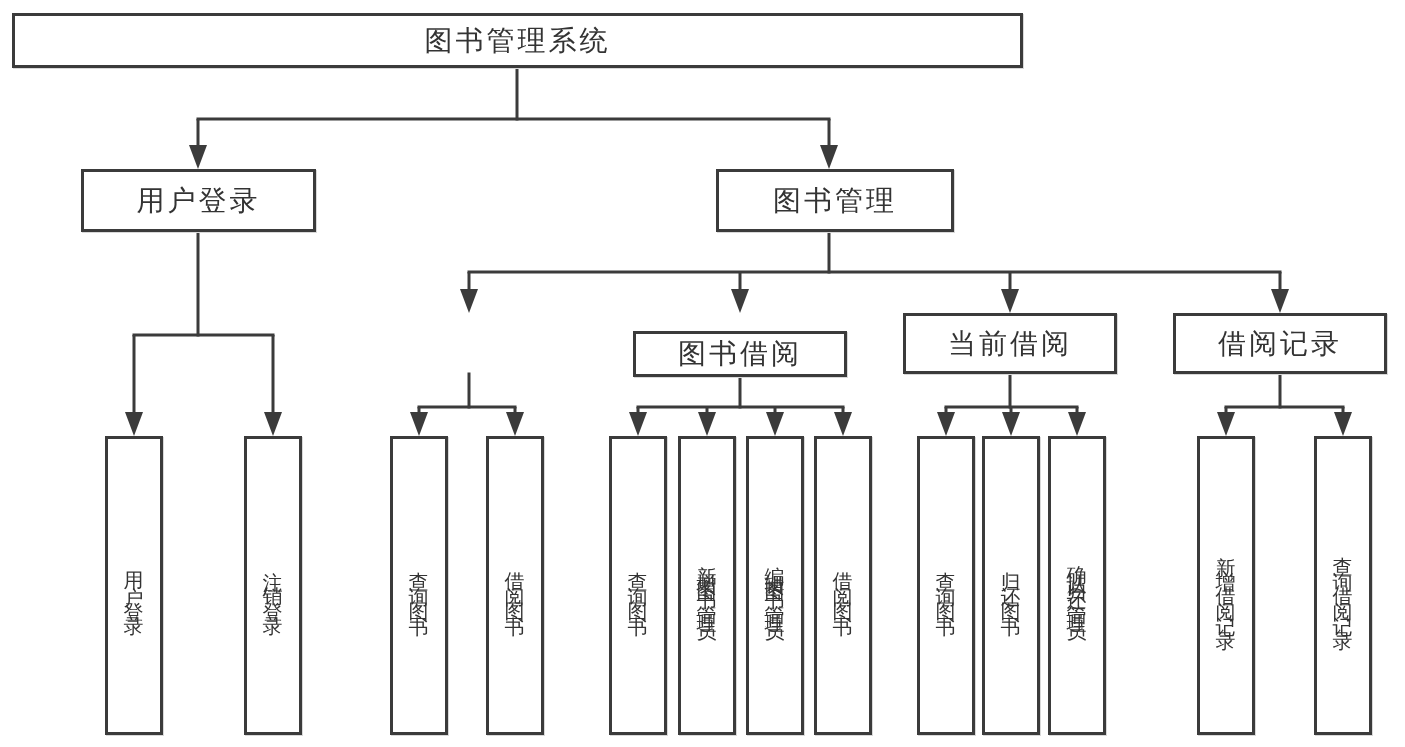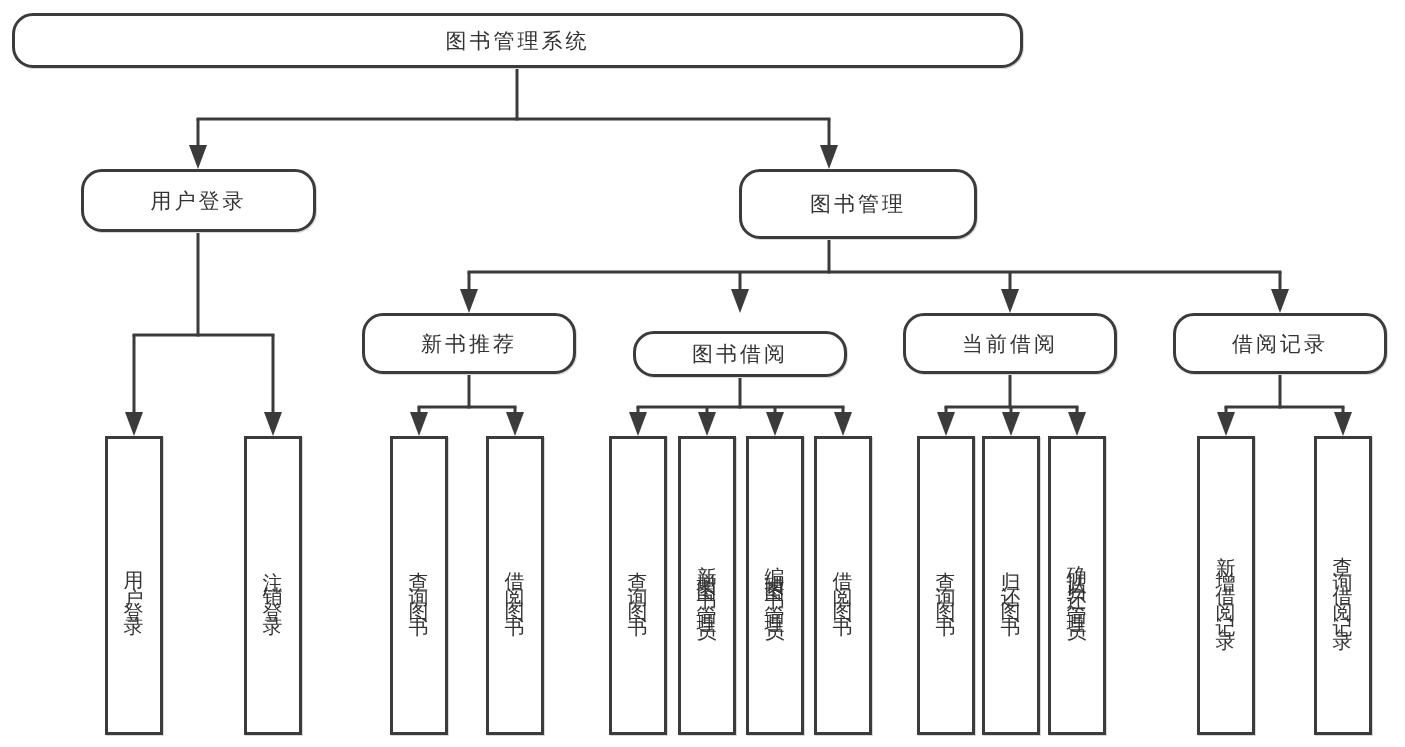--- a/index.html
+++ b/index.html
@@ -28,24 +28,23 @@
     box-sizing: border-box;
     background: var(--box-bg, #ffffff);
     border: 3px solid var(--line, #3b3b3b);
     display: flex;
     align-items: center;
     justify-content: center;
     z-index: 2;
     box-shadow: 1px 1px 0 0 #d9d9d9;
   }
   .hbox {
-    font-size: 21px;
+    font-size: 28px;
     letter-spacing: 3px;
     white-space: nowrap;
-    border-radius: 21px;
   }
   .vbox {
     writing-mode: vertical-lr;
     text-orientation: mixed;
     font-size: 20px;
     letter-spacing: 15px;
     line-height: 1;
   }
   .vbox.long {
     letter-spacing: 8px;
@@ -117,23 +116,22 @@
       <polygon points="1068,412 1086,412 1077,436" fill="#3b3b3b"></polygon>
       <line x1="1226" y1="407" x2="1226" y2="418" stroke="#3b3b3b" stroke-width="3"></line>
       <polygon points="1217,412 1235,412 1226,436" fill="#3b3b3b"></polygon>
       <line x1="1343" y1="407" x2="1343" y2="418" stroke="#3b3b3b" stroke-width="3"></line>
       <polygon points="1334,412 1352,412 1343,436" fill="#3b3b3b"></polygon>
     </svg>
 
   <div class="node hbox" style="left:12px; top:13px; width:1011px; height:55px;">图书管理系统</div>
 
   <div class="node hbox" style="left:81px; top:169px; width:235px; height:63px;">用户登录</div>
-  <div class="node hbox" style="left:739px; top:169px; width:238px; height:70px;">图书管理</div>
+  <div class="node hbox" style="left:716px; top:169px; width:238px; height:63px;">图书管理</div>
 
-  <div class="node hbox" style="left:362px; top:313px; width:214px; height:61px;">新书推荐</div>
   <div class="node hbox" style="left:633px; top:331px; width:214px; height:46px;">图书借阅</div>
   <div class="node hbox" style="left:1173px; top:313px; width:214px; height:61px;">借阅记录</div>
   <div class="node hbox" style="left:903px; top:313px; width:214px; height:61px;">当前借阅</div>
 
   <div class="node vbox" style="left:105px; top:436px; width:58px; height:299px;">用户登录</div>
   <div class="node vbox" style="left:244px; top:436px; width:58px; height:299px;">注销登录</div>
 
   <div class="node vbox" style="left:390px; top:436px; width:58px; height:299px;">查询图书</div>
   <div class="node vbox" style="left:486px; top:436px; width:58px; height:299px;">借阅图书</div>
 

